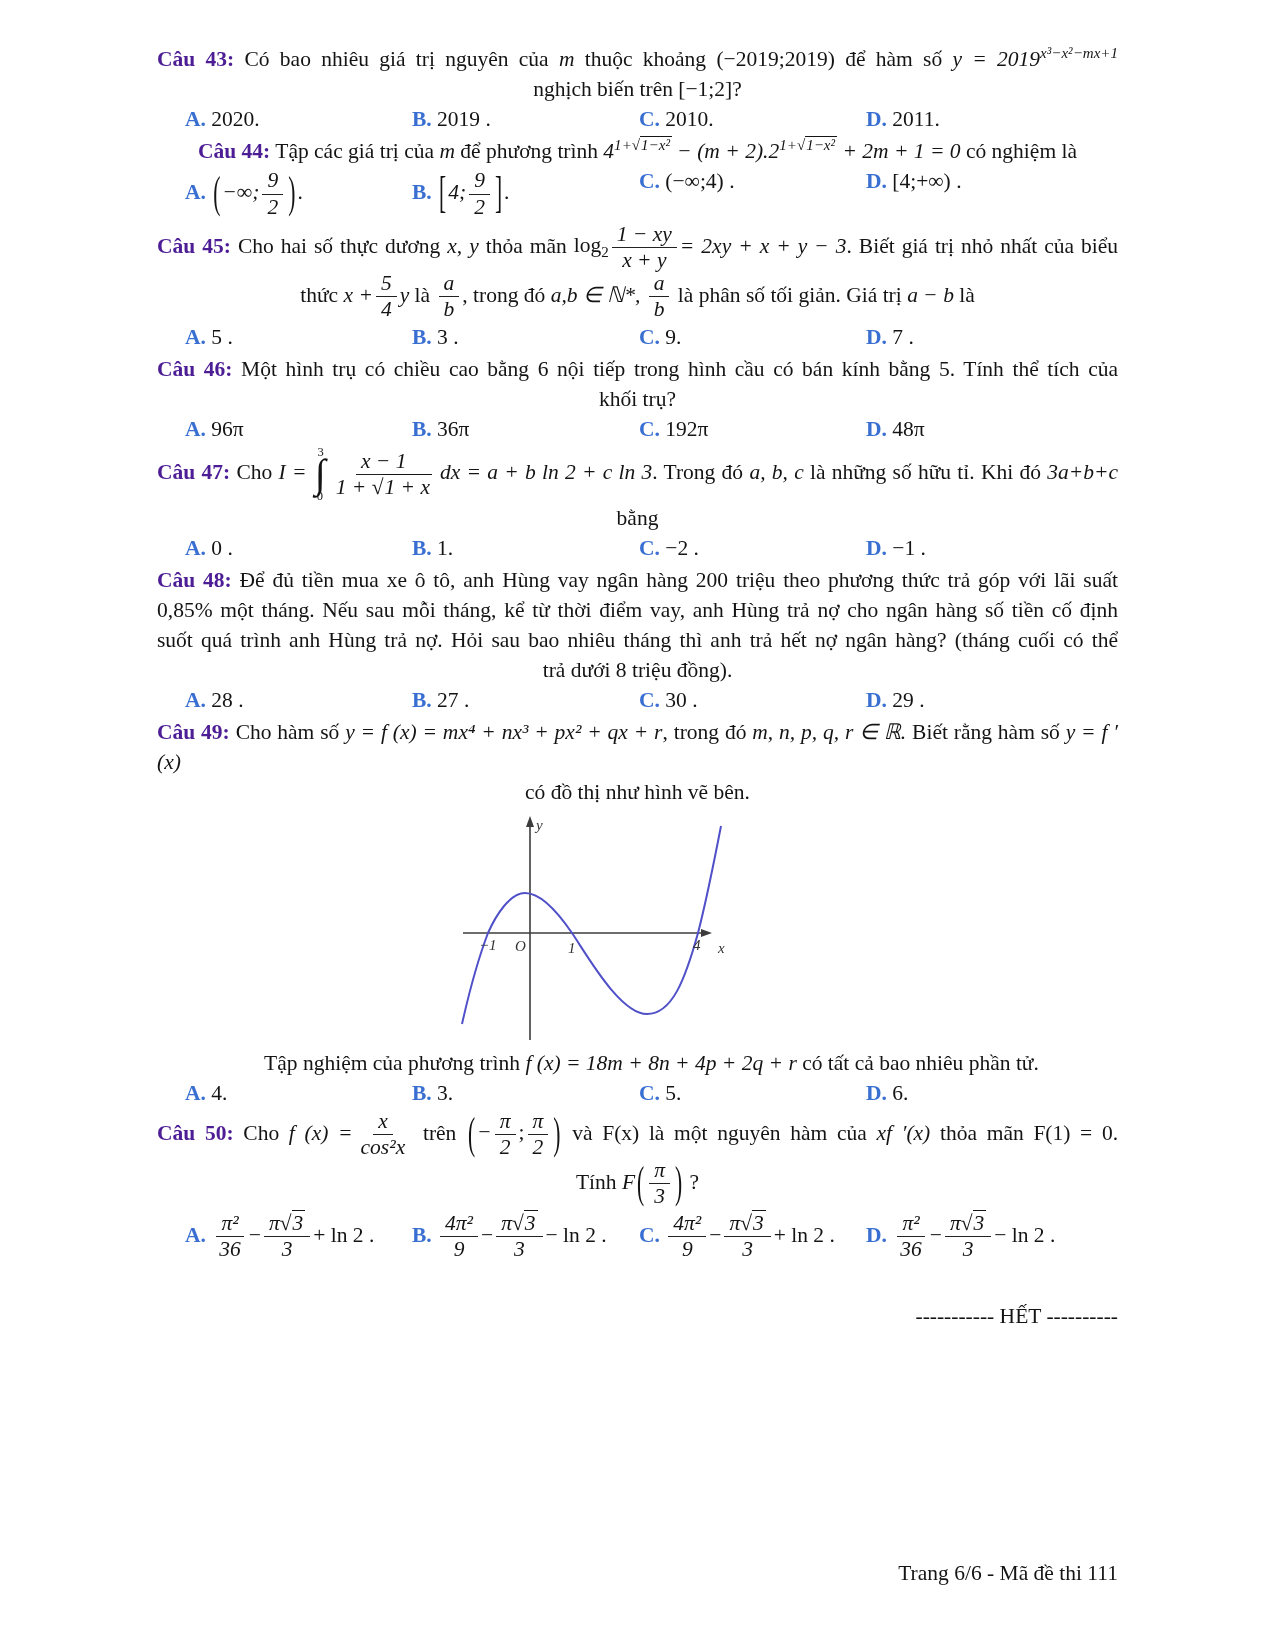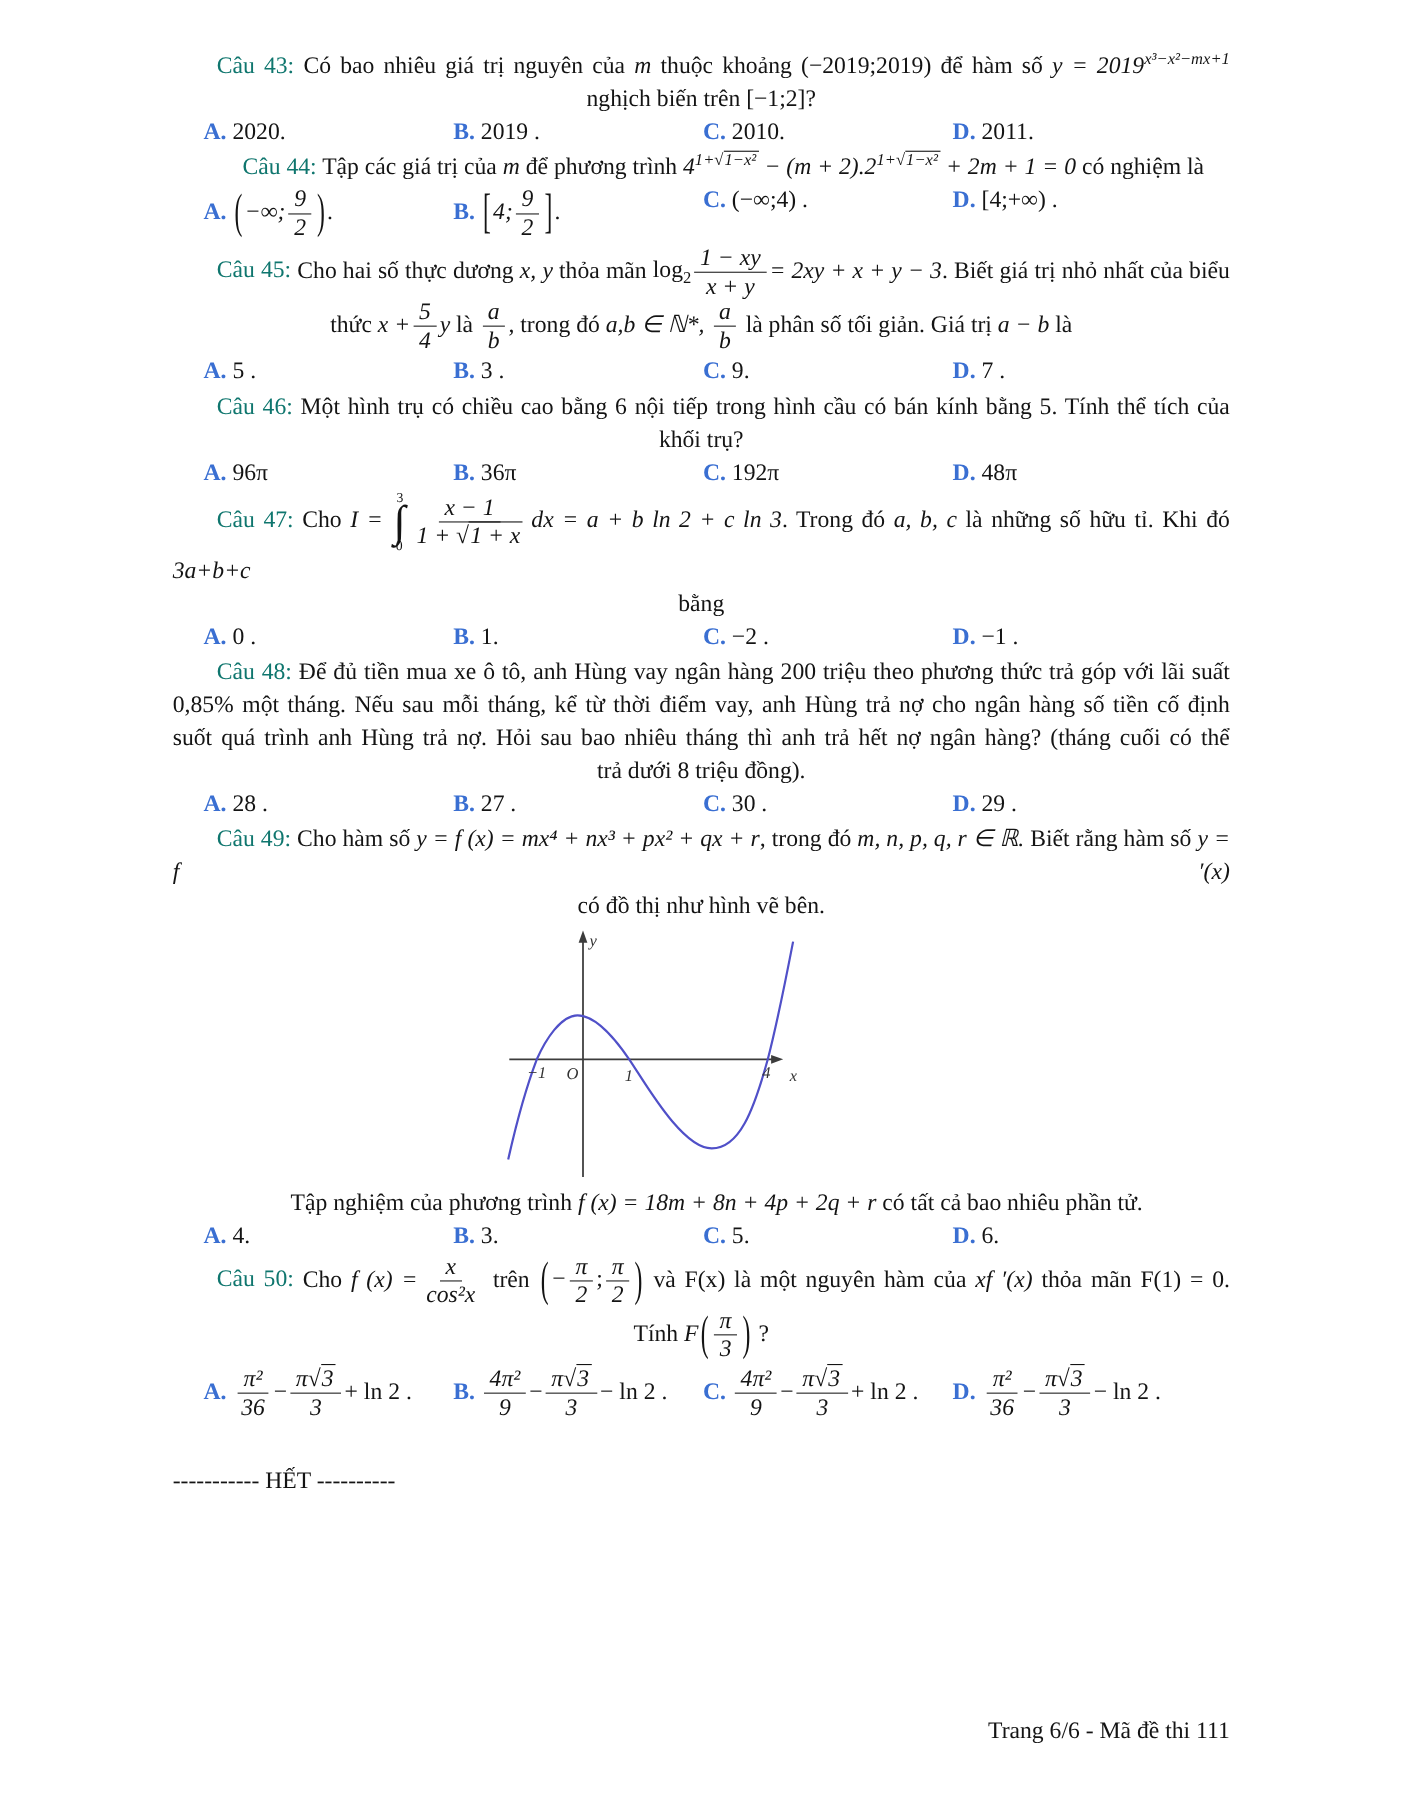--- a/index.html
+++ b/index.html
@@ -5,21 +5,21 @@
   html,body { margin:0; padding:0; background:#ffffff; }
   body {
     width:1275px; height:1650px; position:relative;
     font-family:"Liberation Serif", serif;
     font-size:21.5px; color:#141414;
   }
   .page { padding:44px 157px 0 157px; }
   p { margin:0; line-height:1.40;text-align:center; }
   .jline { text-align:justify; text-align-last:justify; }
   .q { margin-bottom:3px; }
-  .qlabel { color:#0f766e; font-weight:normal;margin-left:40px; }
+  .qlabel { color:#4c1d95; font-weight:bold; }
   .ok { color:#3a6fd2; font-weight:bold; }
   .opts { display:grid; grid-template-columns:repeat(4,227px); padding-left:28px; margin:3px 0 4px 0; }
   .opt { white-space:nowrap; }
   .math { font-style:italic; }
   .sup { font-size:0.70em; vertical-align:super; line-height:0; }
   .sub { font-size:0.70em; vertical-align:sub; line-height:0; }
   .frac { display:inline-flex; flex-direction:column; align-items:center; vertical-align:middle; margin:0 3px; line-height:1.08; font-style:italic; }
   .frac > .num { border-bottom:1.4px solid #222; padding:0 5px 1px 5px; }
   .frac > .den { padding:1px 5px 0 5px; }
   .rad { white-space:nowrap; }
@@ -28,21 +28,21 @@
   .int-top { font-size:12.5px; line-height:1; align-self:flex-end; padding-right:2px; }
   .int-bot { font-size:12.5px; line-height:1; align-self:flex-start; padding-left:2px; }
   .int-sign { font-size:40px; line-height:0.8; }
   .stretchy { display:inline-block; transform:scaleY(2.05); vertical-align:middle; line-height:1; margin:0 2px; font-weight:300; }
   .indent { padding-left:28px; }
   .figure { margin:4px 0 0 278px; }
   .figure svg text { font-size:15px; font-family:"Liberation Serif", serif; font-style:italic; fill:#333; }
   .axis { stroke:#3c3c3c; stroke-width:1.6; }
   .axisfill { fill:#3c3c3c; }
   .curve { stroke:#5050c8; stroke-width:2; fill:none; }
-  .het { text-align:left; margin-top:40px; }
+  .het { text-align:right; margin-top:40px; }
   .pagefoot { position:absolute; right:157px; bottom:64px; }
 </style>
 </head>
 <body>
 
 <div class="page">
 
   <div class="q">
     <p class="jline">
       <span class="qlabel">Câu 43:</span>

